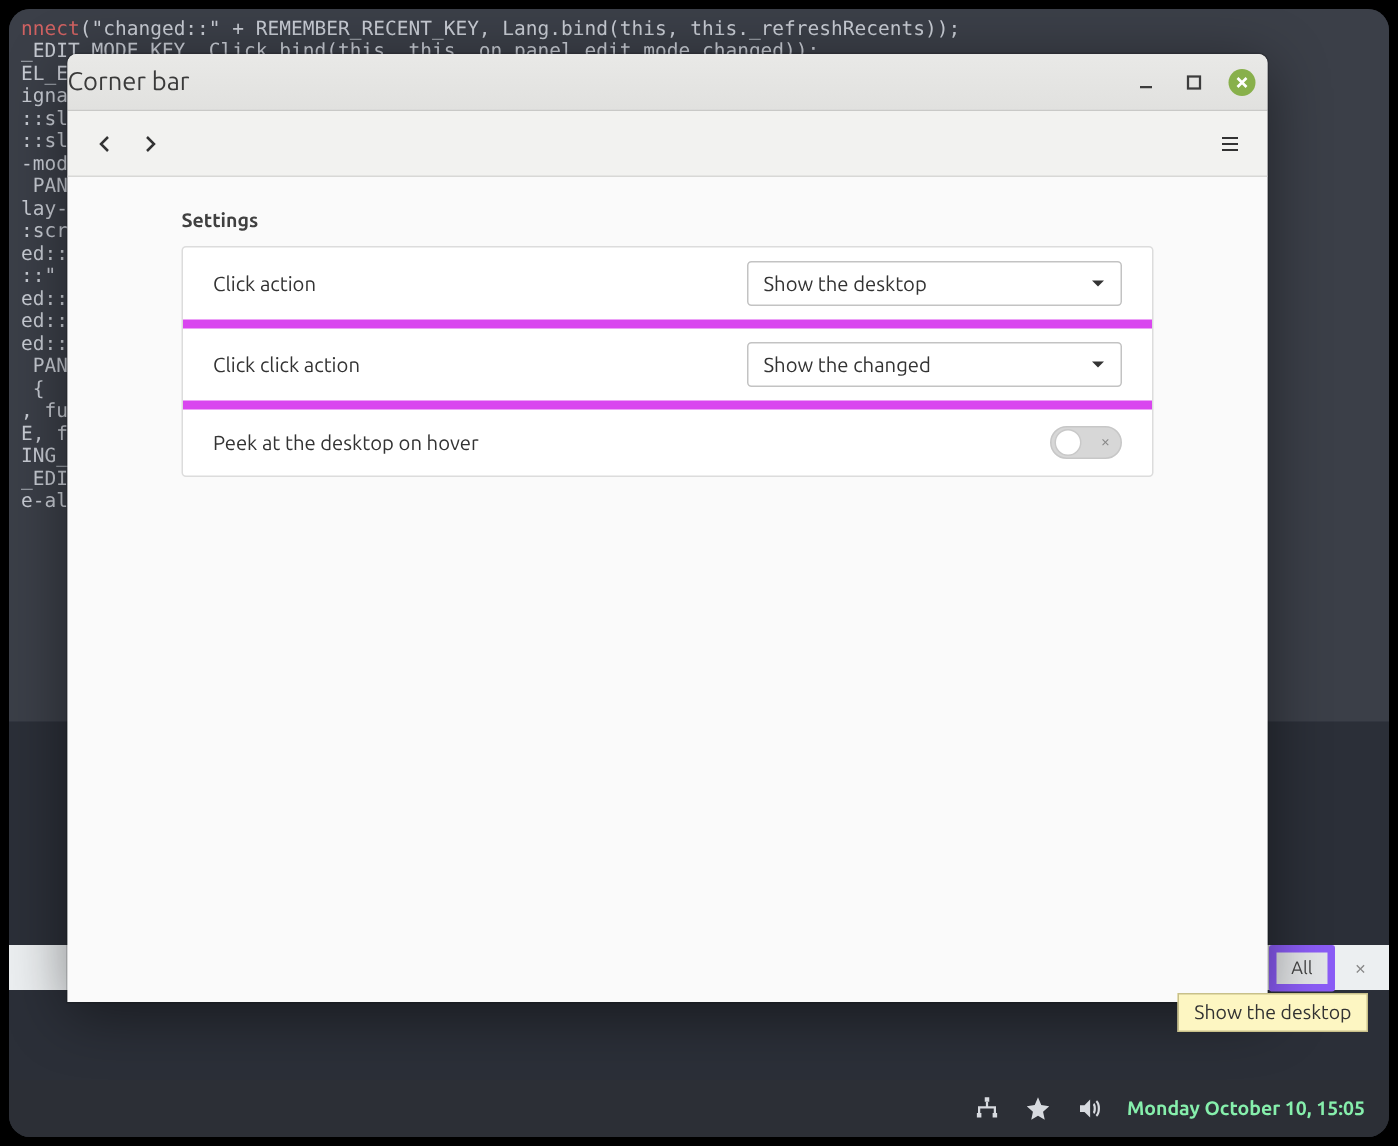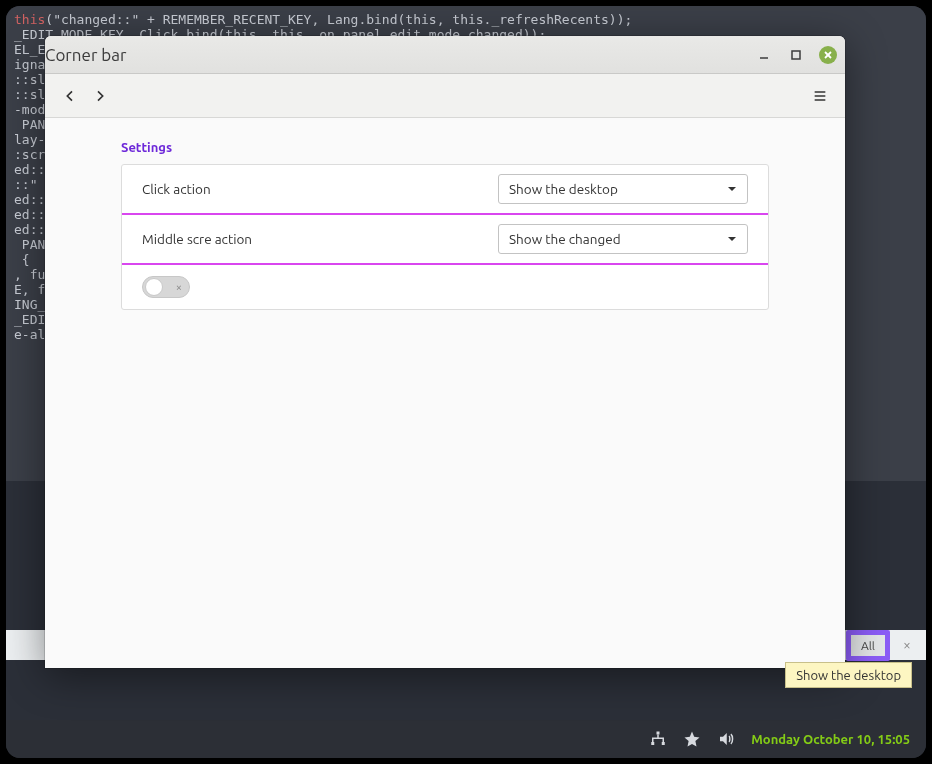--- a/index.html
+++ b/index.html
@@ -100,21 +100,21 @@
     .tray-icon {
       width: 18px; height: 18px;
       display: inline-flex;
       align-items: center; justify-content: center;
       color: #d7dadf;
     }
     .tray-icon svg { width: 18px; height: 18px; }
     .clock {
       font-weight: 600;
       font-size: 13px;
-      color: #84cc16;
+      color: #86efac;
     }
     
     .window {
       position: absolute;
       left: 39px;
       top: 30px;
       width: 800px;
       height: 632px;
       background: #fafafa;
       border-radius: 6px 6px 0 0;
@@ -184,33 +184,33 @@
     .hamburger svg { width: 16px; height: 16px; }
     
     .content {
       flex: 1;
       padding: 22px 76px;
       background: #fafafa;
     }
     .section-title {
       font-weight: 700;
       font-size: 13px;
-      color: #6d28d9;
+      color: #404040;
       margin-bottom: 10px;
     }
     .settings-card {
       background: #fff;
       border: 1px solid #dcdcdc;
       border-radius: 3px;
     }
     .row {
       display: flex;
       align-items: center;
       padding: 9px 20px;
-      border-bottom: 2px solid #d946ef;
+      border-bottom: 6px solid #d946ef;
       min-height: 44px;
     }
     .row:last-child { border-bottom: none; }
     .row-label {
       flex: 1;
       font-size: 13.5px;
       color: #333;
     }
     .combo {
       width: 250px;
@@ -252,21 +252,21 @@
       transform: translateY(-50%);
       font-size: 11px;
       color: #888;
     }
   </style>
 </head>
 <body>
 
 <div class="desktop">
 
-  <div class="editor-bg"><span class="ed-red">this</span><span class="ed-dim">("changed::" + REMEMBER_RECENT_KEY, Lang.bind(this, this._refreshRecents));</span>
+  <div class="editor-bg"><span class="ed-red">nnect</span><span class="ed-dim">("changed::" + REMEMBER_RECENT_KEY, Lang.bind(this, this._refreshRecents));</span>
 <span class="ed-dim">_EDIT_MODE_KEY, Click.bind(this, this._on_panel_edit_mode_changed));</span>
 <span class="ed-dim">EL_ED</span>
 <span class="ed-dim">ignal</span>
 <span class="ed-dim">::sli</span>
 <span class="ed-dim">::sli</span>
 <span class="ed-dim">-mode</span>
 <span class="ed-dim"> PAN</span>
 <span class="ed-dim">lay-</span>
 <span class="ed-dim">:scre</span>
 <span class="ed-dim">ed::d</span>
@@ -374,32 +374,33 @@
             <span>Show the desktop</span>
             <span class="caret">
               <svg viewBox="0 0 10 10">
                   <path d="M1 3l4 4 4-4" fill="#333"></path>
                 </svg>
             </span>
           </div>
         </div>
 
         <div class="row">
-          <div class="row-label">Middle scre action</div>
+          <div class="row-label">Click click action</div>
           <div class="combo">
             <span>Show the changed</span>
             <span class="caret">
               <svg viewBox="0 0 10 10">
                   <path d="M1 3l4 4 4-4" fill="#333"></path>
                 </svg>
             </span>
           </div>
         </div>
 
         <div class="row">
+          <div class="row-label">Peek at the desktop on hover</div>
           <div class="switch">
             <div class="knob"></div>
             <span class="x">×</span>
           </div>
         </div>
 
       </div>
     </div>
   </div>
 

